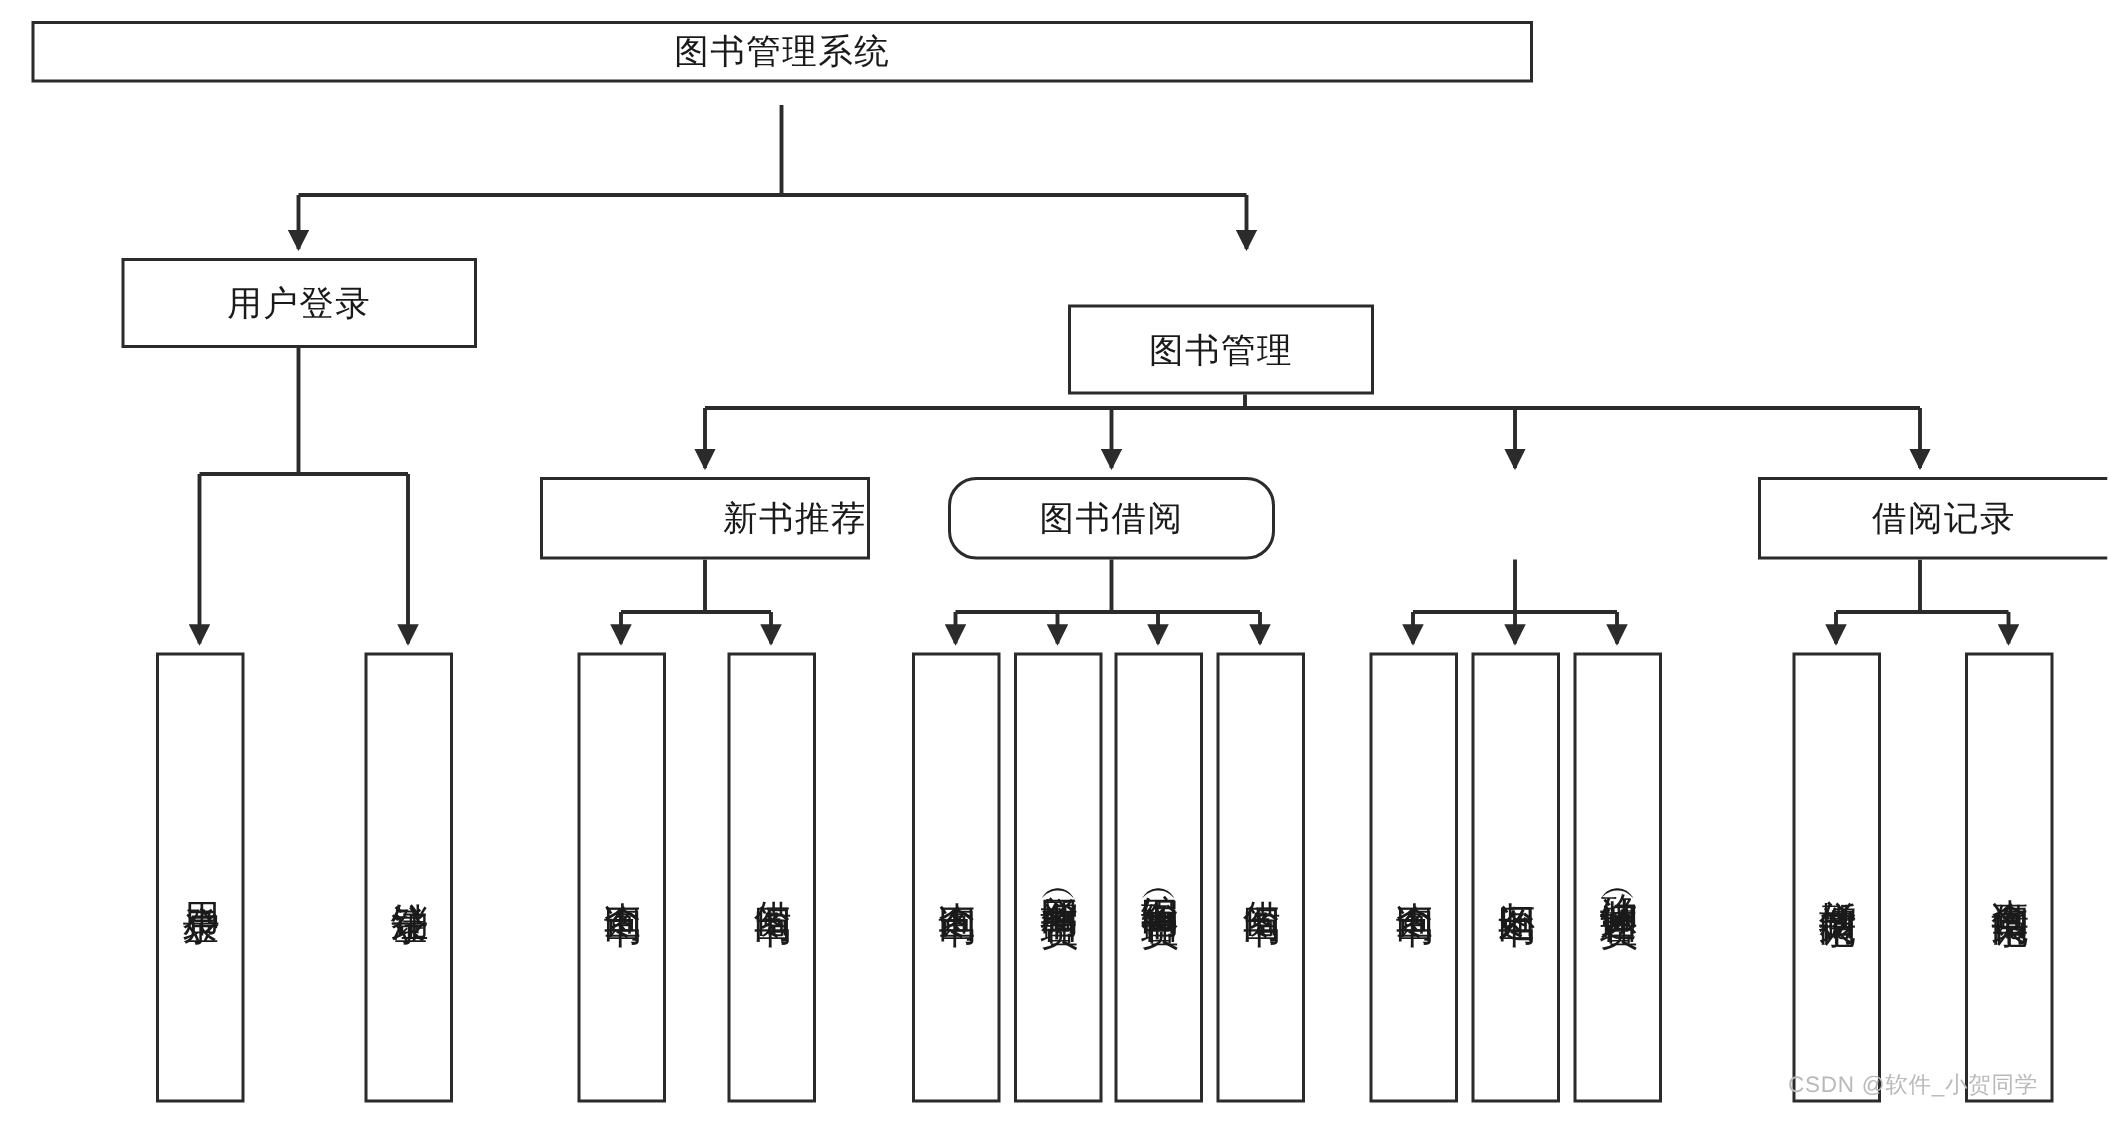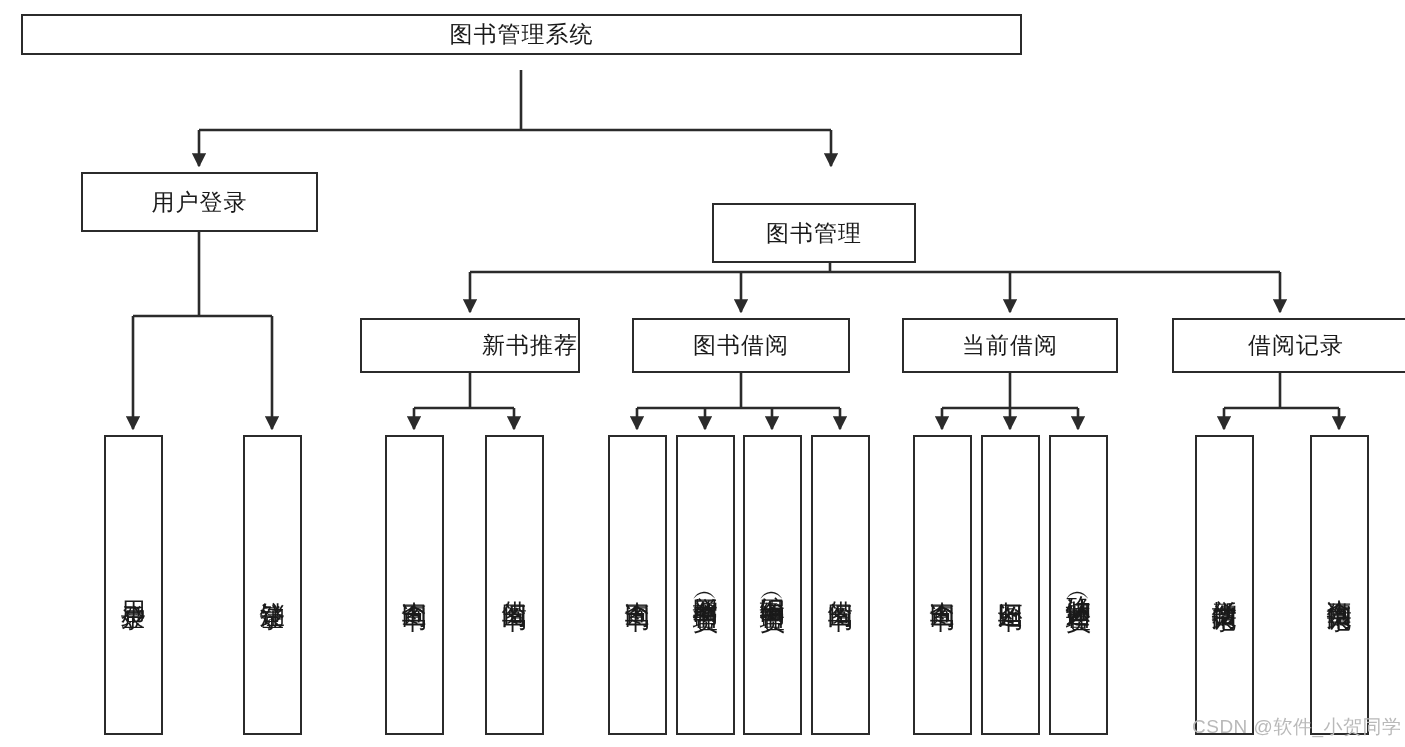--- a/index.html
+++ b/index.html
@@ -44,21 +44,21 @@
     line-height: 1.05;
     padding: 6px 0;
   }
   .node.vert .txt {
     writing-mode: vertical-rl;
     text-orientation: upright;
     display: block;
   }
   .watermark {
     position: absolute;
-    font-size: 19px;
+    font-size: 15px;
     color: #b9b9b9;
     letter-spacing: 0.5px;
     white-space: nowrap;
   }
 </style>
 </head>
 <body>
 
 <div id="canvas">
 
@@ -119,25 +119,22 @@
   <div class="node horiz" style="left:81px; top:172px; width:237px; height:60px;">
     <span class="txt">用户登录</span>
   </div>
   <div class="node horiz" style="left:712px; top:184px; width:204px; height:60px;margin-top:19px;">
     <span class="txt">图书管理</span>
   </div>
 
   <div class="node horiz" style="left:360px; top:318px; width:220px; height:55px;justify-content:flex-end;">
     <span class="txt">新书推荐</span>
   </div>
-  <div class="node horiz" style="left:632px; top:318px; width:218px; height:55px;">
+  <div class="node horiz" style="left:632px; top:318px; width:218px; height:55px;border-radius:19px;">
     <span class="txt">图书借阅</span>
-  </div>
-  <div class="node horiz" style="left:902px; top:318px; width:216px; height:55px;">
-    <span class="txt">当前借阅</span>
   </div>
   <div class="node horiz" style="left:1172px; top:318px; width:248px; height:55px;">
     <span class="txt">借阅记录</span>
   </div>
 
   <div class="node vert" style="left:104px; top:435px; width:59px; height:300px;">
     <span class="txt">用户登录</span>
   </div>
   <div class="node vert" style="left:243px; top:435px; width:59px; height:300px;">
     <span class="txt">注销登录</span>

